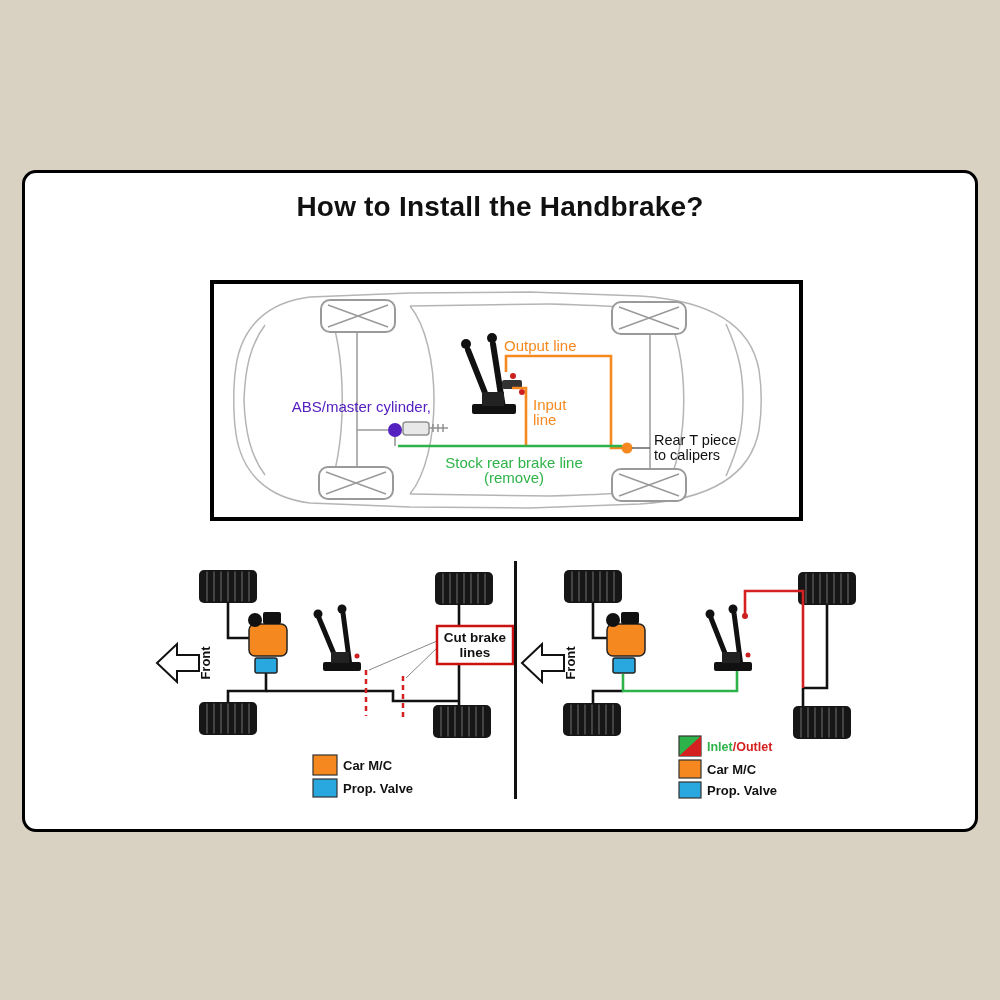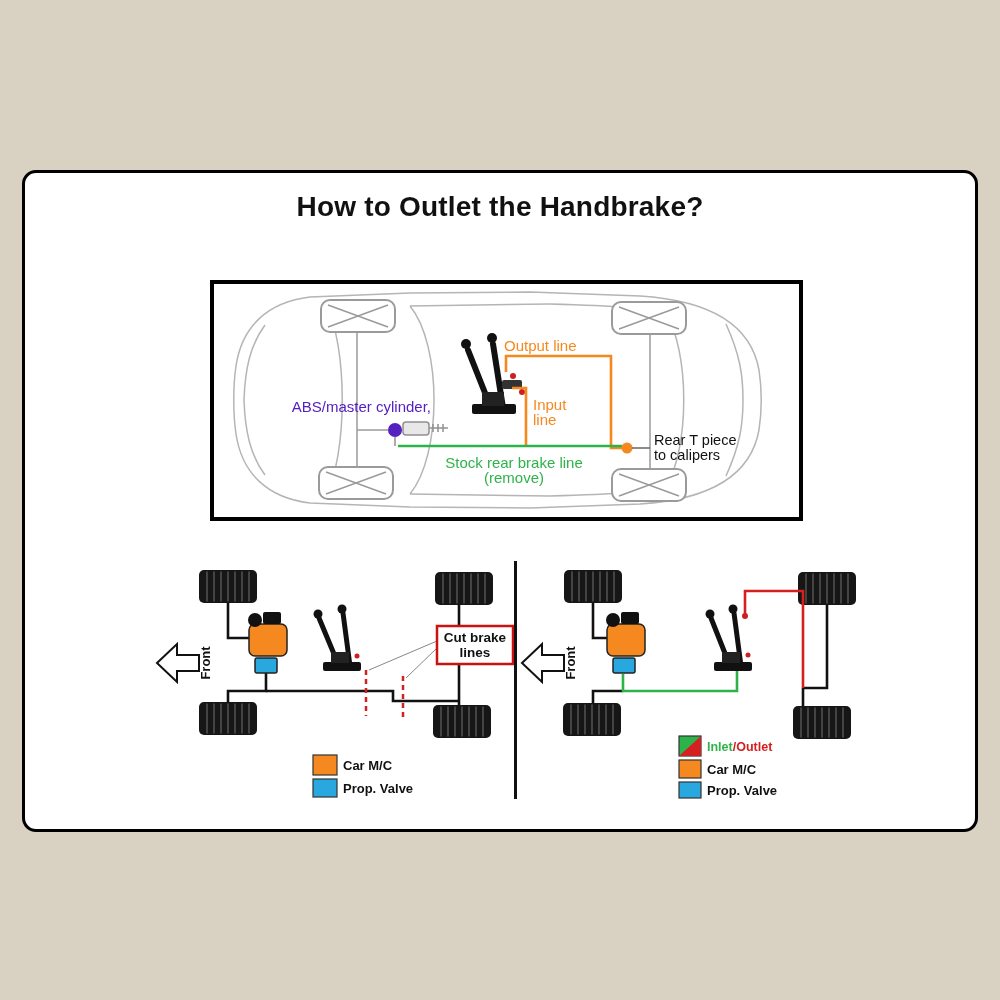--- a/index.html
+++ b/index.html
@@ -34,21 +34,21 @@
     width:3px; height:238px; background:#111;
   }
   svg text { font-family:"Liberation Sans", sans-serif; }
 </style>
 </head>
 <body>
 
 <div class="page">
   <div class="card">
 
-    <div class="title">How to Outlet the Handbrake?</div>
+    <div class="title">How to Install the Handbrake?</div>
 
     <svg class="top-diagram" width="593" height="241" viewBox="0 0 593 241">
       <defs>
         <g id="gwheel">
           <rect width="74" height="32" rx="9" fill="#ffffff" stroke="#9a9a9a" stroke-width="2"></rect>
           <path d="M 7 5 L 67 27 M 67 5 L 7 27" stroke="#9a9a9a" stroke-width="1.4" fill="none"></path>
         </g>
       </defs>
 
       <rect x="2" y="2" width="589" height="237" fill="#ffffff" stroke="#000" stroke-width="4"></rect>

